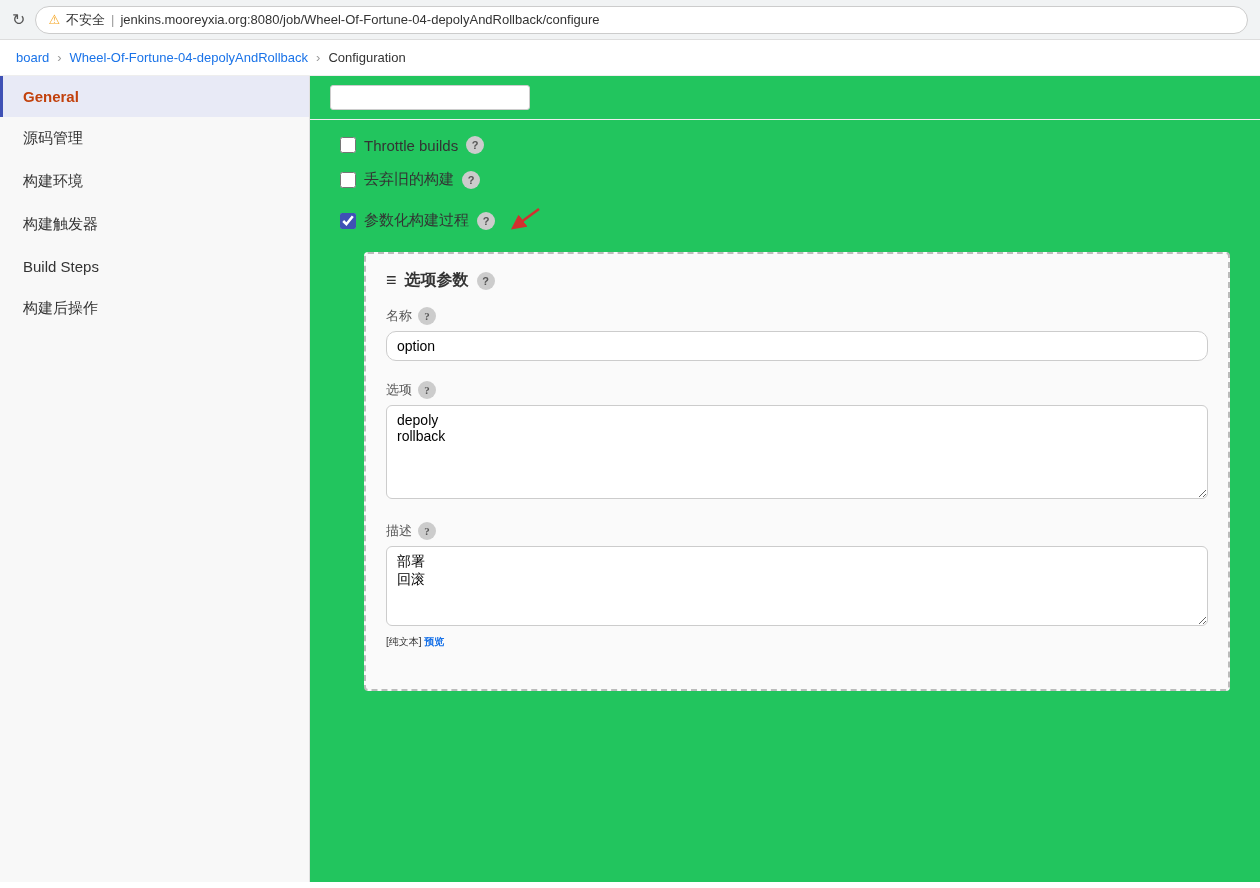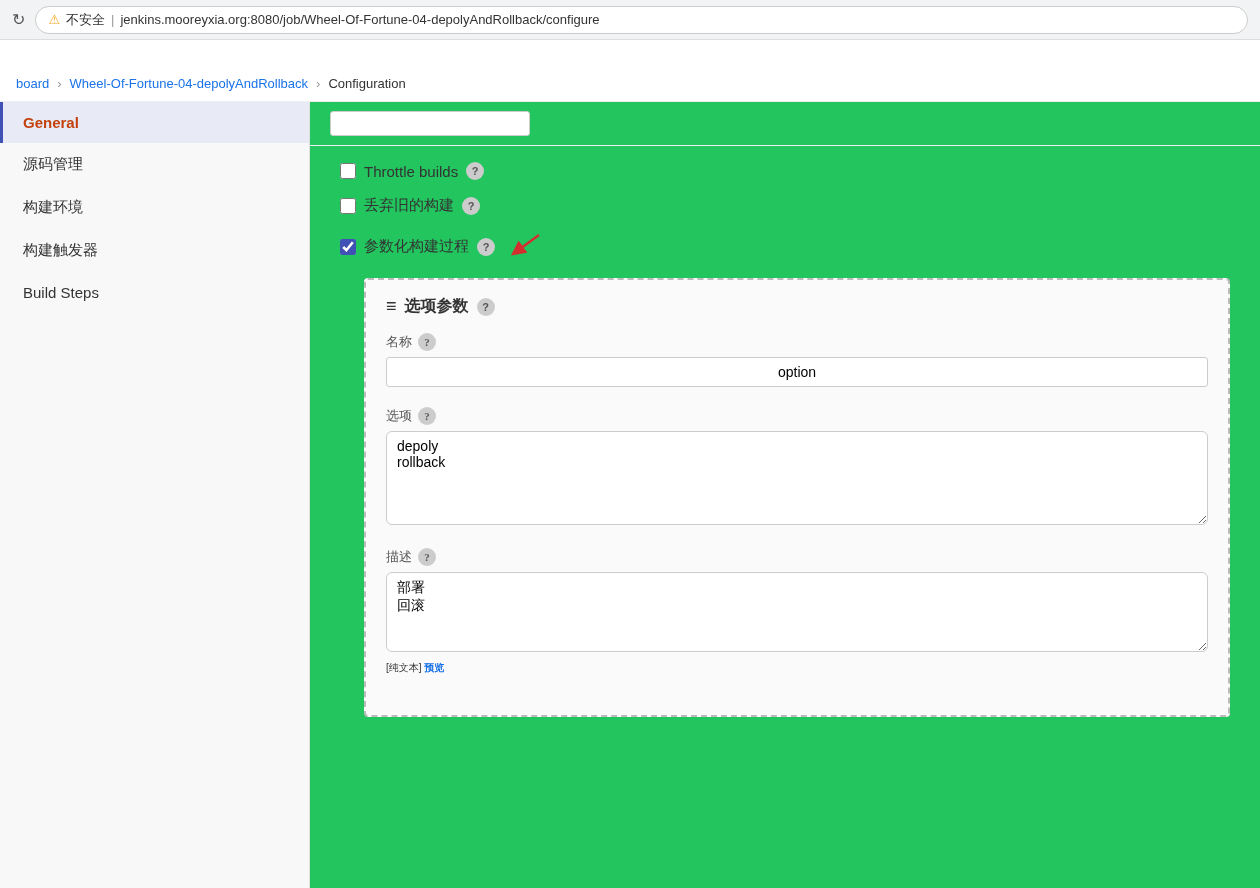--- a/index.html
+++ b/index.html
@@ -17,21 +17,21 @@
       background: #fff; border: 1px solid #ccc; border-radius: 16px;
       padding: 4px 12px; flex: 1; font-size: 13px; color: #333;
     }
     .warning-icon { color: #f5a623; font-size: 13px; }
     .separator { color: #999; }
 
     
     .breadcrumb {
       display: flex; align-items: center; gap: 8px;
       padding: 10px 16px; font-size: 13px; color: #333;
-      border-bottom: 1px solid #eee; background: #fff; margin-top: 26px;
+      border-bottom: 1px solid #eee; background: #fff;
     }
     .breadcrumb-sep { color: #999; }
     .breadcrumb-link { color: #1a73e8; text-decoration: none; cursor: pointer; }
 
     
     .main-layout {
       display: flex; height: calc(888px - 40px - 42px);
     }
 
     
@@ -99,24 +99,23 @@
       margin-bottom: 16px;
     }
     .param-header-icon { font-size: 18px; color: #333; }
 
     .field-block { margin-bottom: 20px; }
     .field-label {
       display: flex; align-items: center; gap: 6px;
       font-size: 13px; color: #555; margin-bottom: 6px; font-family: Liberation Serif, serif;
     }
     .field-input {
-      width: 100%; border: 1px solid #ccc; border-radius: 3px;
+      width: 100%; border: 1px solid #ccc; border-radius: 10px;
       padding: 6px 10px; font-size: 14px; outline: none;
       background: #fff;
-      text-align: center;
     }
     .field-textarea {
       width: 100%; border: 1px solid #ccc; border-radius: 6px;
       padding: 6px 10px; font-size: 14px; outline: none;
       background: #fff; resize: vertical; min-height: 80px;
       font-family: inherit;
     }
 
     .preview-bar {
       font-size: 10px; color: #333; margin-top: 6px;
@@ -162,20 +161,23 @@
       <span>源码管理</span>
     </div>
     <div class="sidebar-item">
       <span>构建环境</span>
     </div>
     <div class="sidebar-item">
       <span>构建触发器</span>
     </div>
     <div class="sidebar-item">
       <span>Build Steps</span>
+    </div>
+    <div class="sidebar-item">
+      <span>构建后操作</span>
     </div>
   </div>
 
   <div class="content">
 
     <div class="top-search">
       <input type="text" placeholder="" style="">
     </div>
 
     <div class="config-form">

